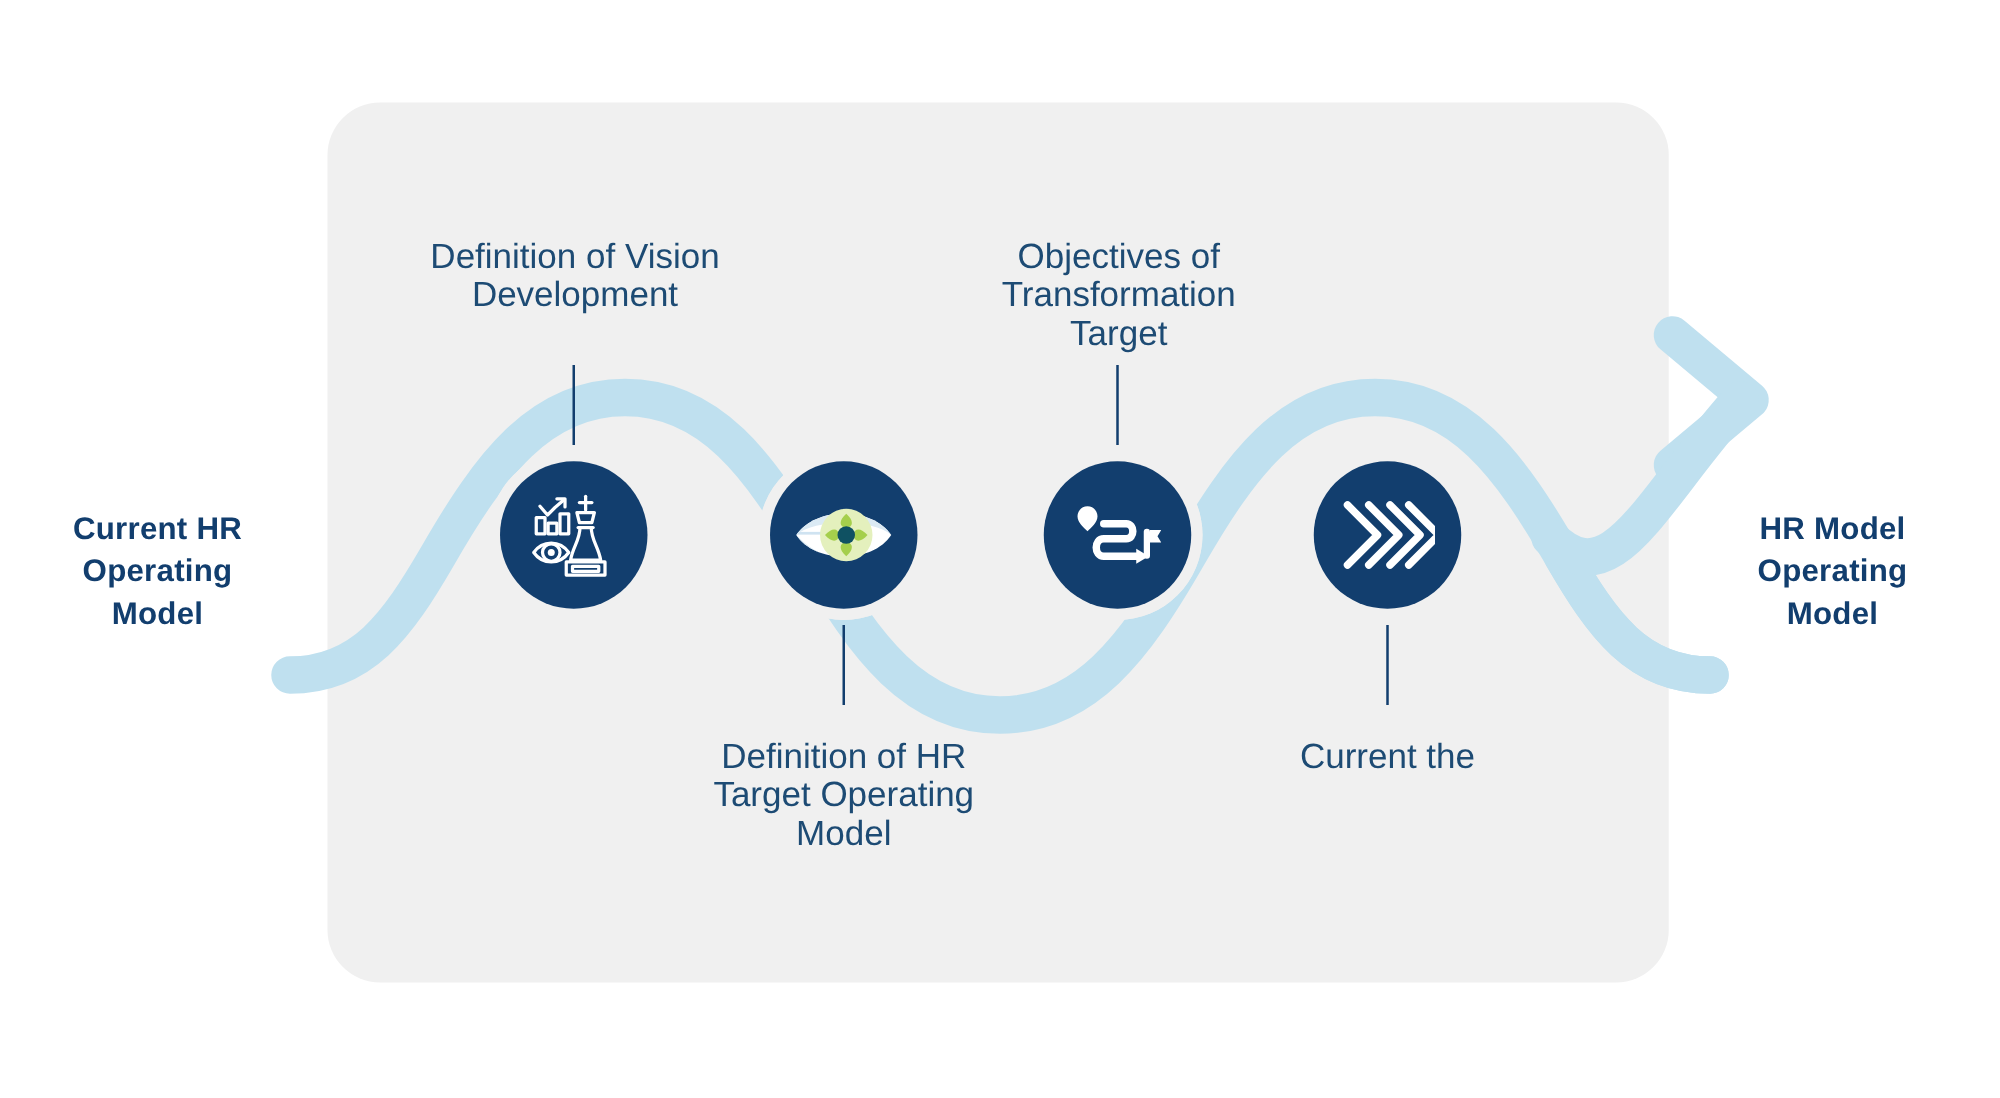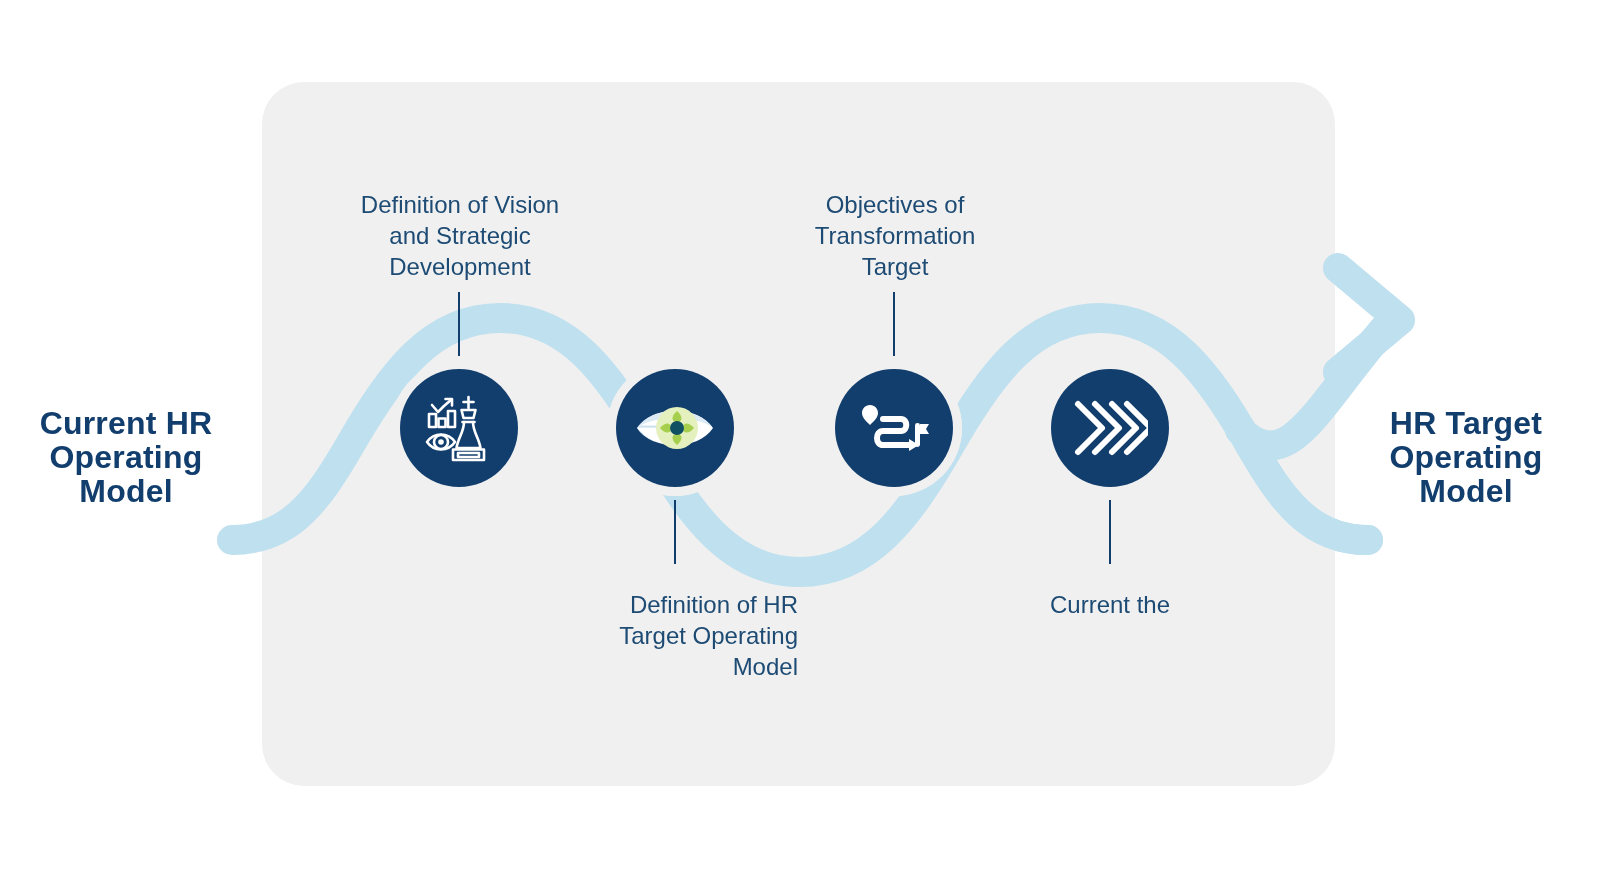--- a/index.html
+++ b/index.html
@@ -43,37 +43,37 @@
     height: 878px;
     pointer-events: none;
   }
 
   
   .end-label {
     position: absolute;
     text-align: center;
     color: #123e6e;
     font-weight: bold;
-    font-size: 32px;
+    font-size: 25px;
     line-height: 34px;
     letter-spacing: 0.2px;
   }
   .end-label.left  { left: 20px;  top: 406px; width: 212px; }
   .end-label.right { left: 1352px; top: 406px; width: 228px; }
 
   
   .step-label {
     position: absolute;
     text-align: center;
     color: #1d4b74;
-    font-size: 24px;
+    font-size: 28px;
     line-height: 31px;
   }
   .step-label.s0 { left: 332px;  top: 189px; width: 256px; }
-  .step-label.s1 { left: 552px;  top: 589px; width: 246px; text-align: right; }
+  .step-label.s1 { left: 552px;  top: 589px; width: 246px; }
   .step-label.s2 { left: 779px;  top: 189px; width: 232px; }
   .step-label.s3 { left: 1004px; top: 589px; width: 212px; }
 
   
   .connector {
     position: absolute;
     width: 2px;
     background: #123e6e;
   }
   .connector.c0 { left: 458px;  top: 292px; height: 64px; }
@@ -134,28 +134,27 @@
     <circle cx="1110" cy="428" r="68" fill="#f0f0f0"></circle>
   </svg>
 
   <div class="end-label left">
     <div>Current HR</div>
     <div>Operating</div>
     <div>Model</div>
   </div>
 
   <div class="end-label right">
-    <div>HR Target</div>
+    <div>HR Model</div>
     <div>Operating</div>
     <div>Model</div>
   </div>
 
   <div class="step-label s0">
     <div>Definition of Vision</div>
-    <div>and Strategic</div>
     <div>Development</div>
   </div>
 
   <div class="step-label s1">
     <div>Definition of HR</div>
     <div>Target Operating</div>
     <div>Model</div>
   </div>
 
   <div class="step-label s2">

